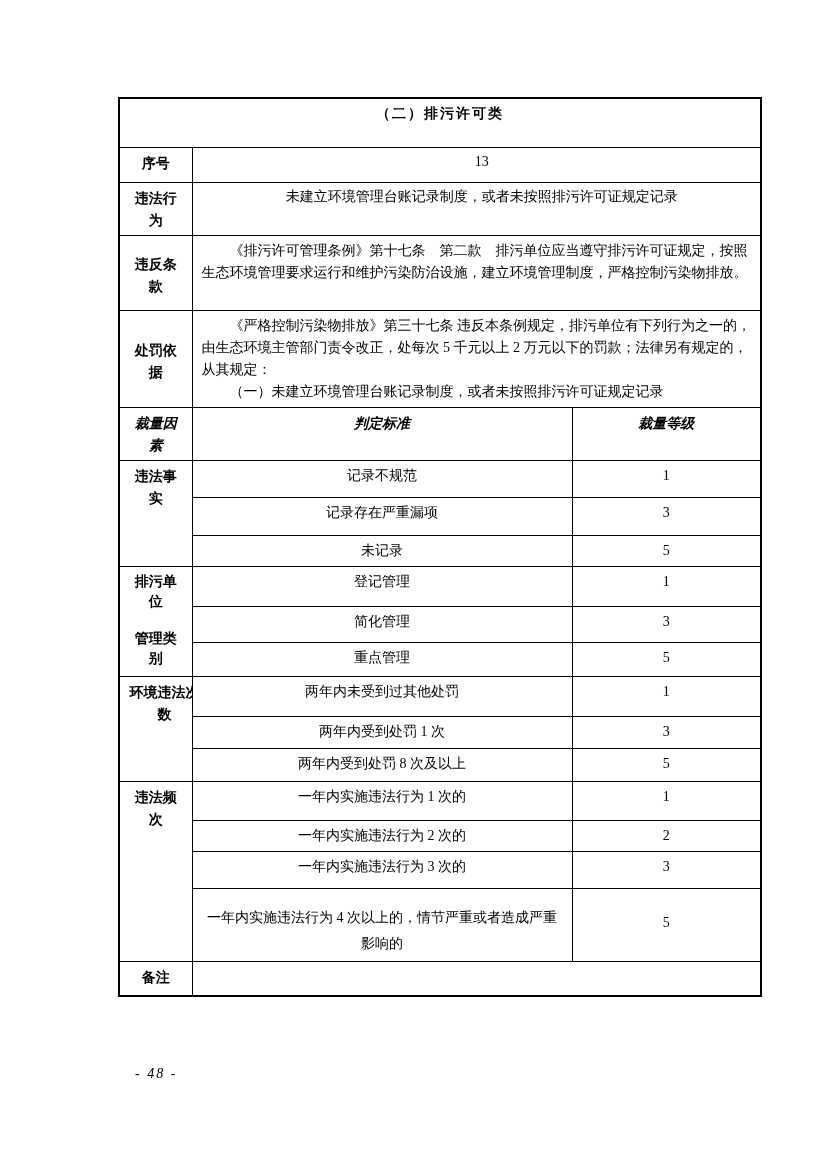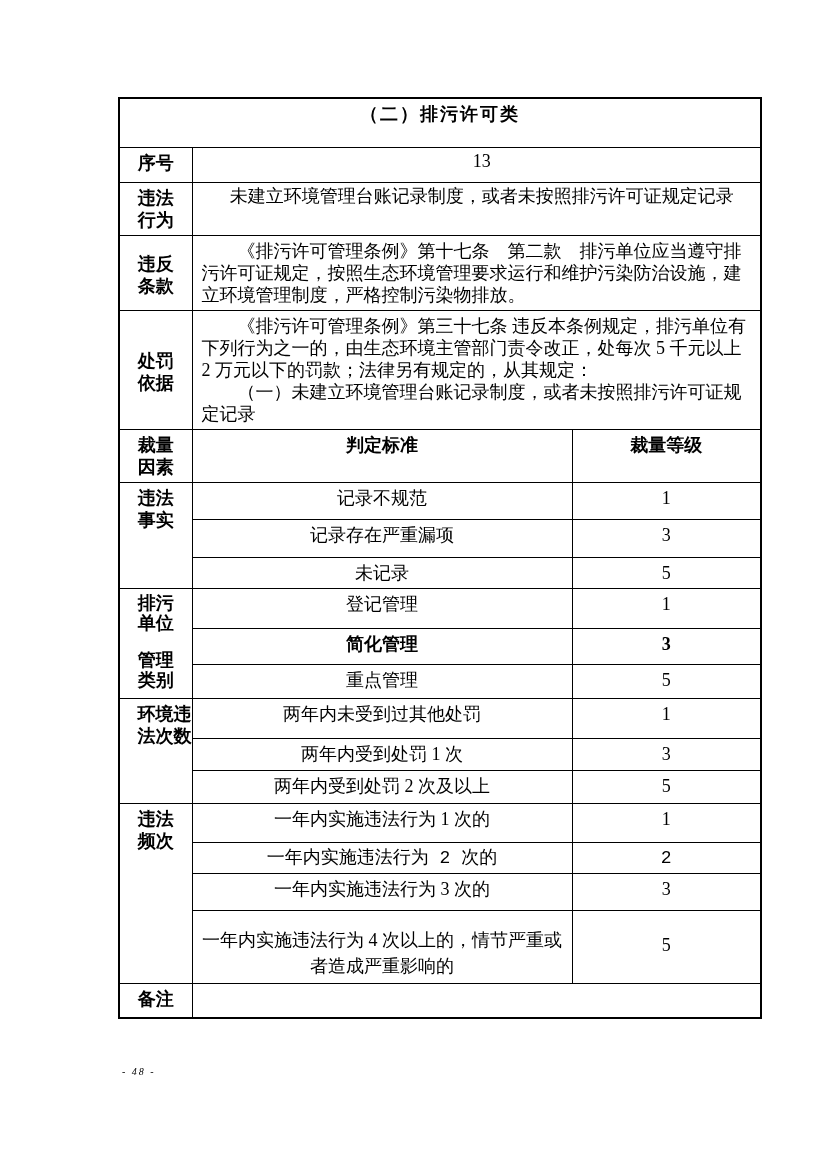--- a/index.html
+++ b/index.html
@@ -12,21 +12,21 @@
   .sheet{position:relative;width:827px;height:1169px;background:#fff;overflow:hidden;}
 
   table.doc{
     position:absolute;left:118px;top:97px;width:642px;
     border-collapse:collapse;table-layout:fixed;
     border:2px solid #000;
   }
   table.doc td{
     border:1px solid #000;
     vertical-align:top;
-    font-size:18px;
+    font-size:14px;
     line-height:22px;
     padding:4px 9px;
     overflow:hidden;
   }
   col.c1{width:73px;}
   col.c2{width:380px;}
   col.c3{width:189px;}
 
   td.title-cell{
     font-weight:bold;
@@ -58,35 +58,36 @@
   .lline{display:block;line-height:20px;}
   .lline + .lline{margin-top:17px;}
   .w5{display:inline-block;width:71px;line-height:22px;}
 
   td.hcell{
     font-family:"Liberation Sans","DejaVu Sans",sans-serif;
     font-weight:bold;
     text-align:center;
     padding-top:5px;
     line-height:19px;
+    font-style:italic;
   }
 
   td.val{text-align:left;}
   td.val.center{text-align:center;padding-top:4px;line-height:19px;padding-left:20px;}
   .para{margin:0;text-indent:2em;}
   .para b{font-weight:normal;}
 
   td.crit{text-align:center;padding:5px 8px 0 8px;line-height:19px;}
   td.crit.multi{line-height:26px;padding-top:16px;}
   td.grade{text-align:center;padding:5px 2px 0 2px;line-height:19px;}
   td.grade.mid{vertical-align:middle;padding-top:0;}
 
   .pageno{
-    position:absolute;left:122px;top:1066px;
-    font-size:10px;letter-spacing:2px;font-style:italic;
+    position:absolute;left:135px;top:1066px;
+    font-size:14px;letter-spacing:2px;font-style:italic;
   }
 </style>
 </head>
 <body>
 
 <div class="sheet">
 
   <table class="doc">
     <colgroup>
         <col class="c1">
@@ -112,21 +113,21 @@
     <tr style="height:75px;">
       <td class="lbl vmid">违反条款</td>
       <td colspan="2" class="val">
         <p class="para"><b>《排污许可管理条例》第十七条　第二款</b><span>　排污单位应当遵守排污许可证规定，按照生态环境管理要求运行和维护污染防治设施，建立环境管理制度，严格控制污染物排放。</span></p>
       </td>
     </tr>
 
     <tr style="height:89px;">
       <td class="lbl vmid">处罚依据</td>
       <td colspan="2" class="val">
-        <p class="para"><b>《排污许可管理条例》第三十七条</b><span> 违反本条例规定，排污单位有下列行为之一的，由生态环境主管部门责令改正，处每次 5 千元以上 2 万元以下的罚款；法律另有规定的，从其规定：</span></p>
+        <p class="para"><b>《严格控制污染物排放》第三十七条</b><span> 违反本条例规定，排污单位有下列行为之一的，由生态环境主管部门责令改正，处每次 5 千元以上 2 万元以下的罚款；法律另有规定的，从其规定：</span></p>
         <p class="para">（一）未建立环境管理台账记录制度，或者未按照排污许可证规定记录</p>
       </td>
     </tr>
 
     <tr style="height:40px;">
       <td class="hcell">裁量因素</td>
       <td class="hcell">判定标准</td>
       <td class="hcell">裁量等级</td>
     </tr>
 
@@ -145,51 +146,51 @@
     </tr>
 
     <tr style="height:40px;">
       <td rowspan="3" class="glabel">
         <span class="lline">排污单位</span>
         <span class="lline">管理类别</span>
       </td>
       <td class="crit">登记管理</td>
       <td class="grade">1</td>
     </tr>
-    <tr style="height:36px;font-weight:bold;">
+    <tr style="height:36px;">
       <td class="crit">简化管理</td>
       <td class="grade">3</td>
     </tr>
     <tr style="height:34px;">
       <td class="crit">重点管理</td>
       <td class="grade">5</td>
     </tr>
 
     <tr style="height:40px;">
       <td rowspan="3" class="glabel">
         <span class="w5">环境违法次数</span>
       </td>
       <td class="crit">两年内未受到过其他处罚</td>
       <td class="grade">1</td>
     </tr>
     <tr style="height:32px;">
       <td class="crit">两年内受到处罚 1 次</td>
       <td class="grade">3</td>
     </tr>
     <tr style="height:33px;">
-      <td class="crit">两年内受到处罚 2 次及以上</td>
+      <td class="crit">两年内受到处罚 8 次及以上</td>
       <td class="grade">5</td>
     </tr>
 
     <tr style="height:39px;">
       <td rowspan="4" class="glabel">违法频次</td>
       <td class="crit">一年内实施违法行为 1 次的</td>
       <td class="grade">1</td>
     </tr>
-    <tr style="height:31px;font-family:Liberation Mono, monospace;">
+    <tr style="height:31px;">
       <td class="crit">一年内实施违法行为 2 次的</td>
       <td class="grade">2</td>
     </tr>
     <tr style="height:37px;">
       <td class="crit">一年内实施违法行为 3 次的</td>
       <td class="grade">3</td>
     </tr>
     <tr style="height:58px;">
       <td class="crit multi">一年内实施违法行为 4 次以上的，情节严重或者造成严重影响的</td>
       <td class="grade mid">5</td>

